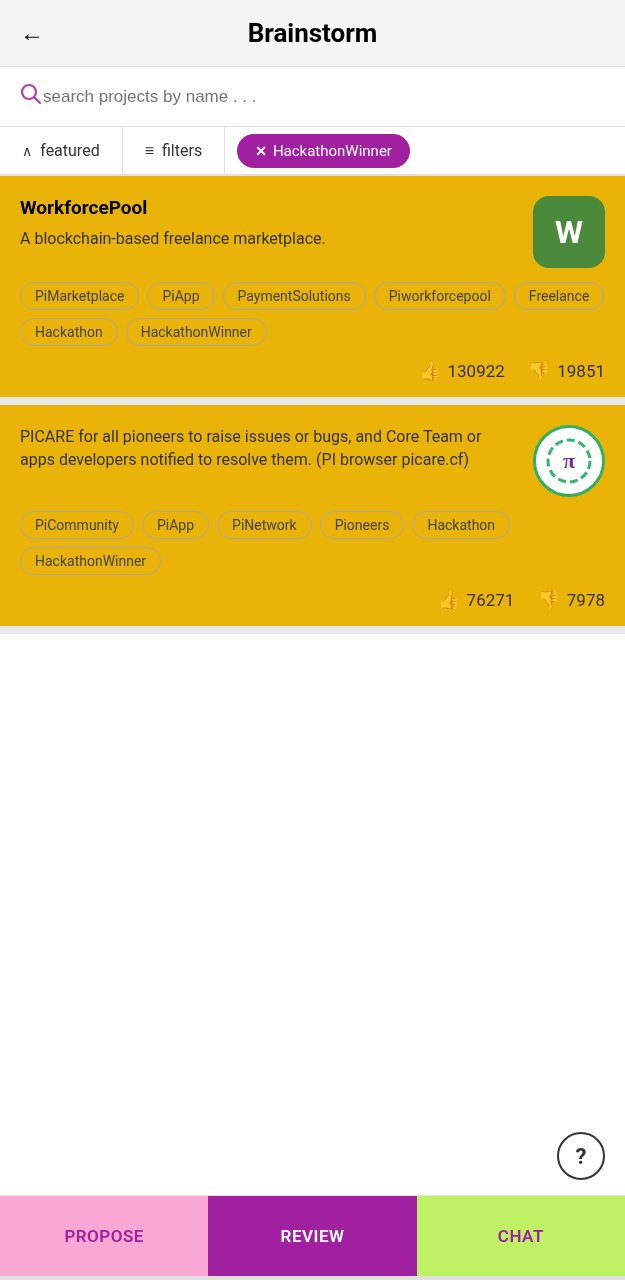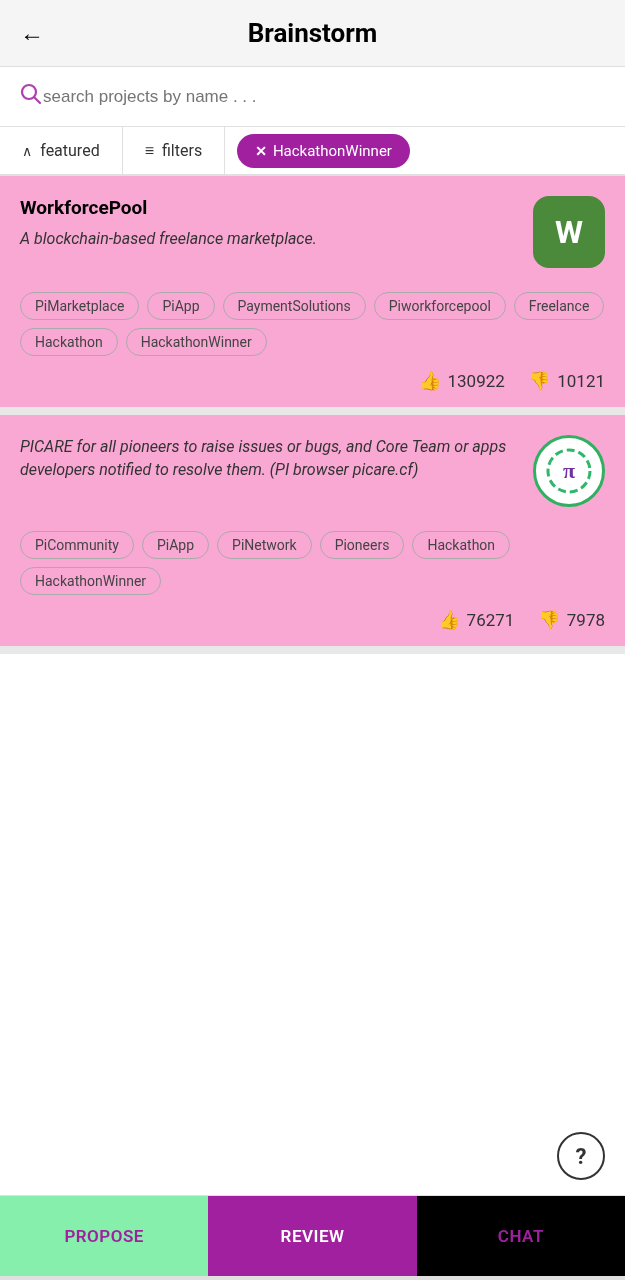--- a/index.html
+++ b/index.html
@@ -98,21 +98,21 @@
     }
     .filter-tag-pill .x-icon {
       font-size: 14px;
       font-weight: bold;
     }
 
     
     .project-card {
       padding: 20px 20px 16px 20px;
       border-bottom: 8px solid #e8e8e8;
-      background: #f9a8d4;
+      background: #eab308;
     }
     .card-top {
       display: flex;
       justify-content: space-between;
       align-items: flex-start;
       margin-bottom: 10px;
     }
     .card-content {
       flex: 1;
       padding-right: 16px;
@@ -120,21 +120,20 @@
     .card-title {
       font-size: 19px;
       font-weight: 700;
       color: #000;
       margin-bottom: 8px;
     }
     .card-description {
       font-size: 16px;
       color: #333;
       line-height: 1.45;
-      font-style: italic;
     }
     .card-logo {
       width: 72px;
       height: 72px;
       border-radius: 16px;
       flex-shrink: 0;
       display: flex;
       align-items: center;
       justify-content: center;
       font-size: 32px;
@@ -143,21 +142,21 @@
     }
     .card-logo.green {
       background: #4a8a3a;
     }
 
     
     .tags-container {
       display: flex;
       flex-wrap: wrap;
       gap: 8px;
-      margin-top: 24px;
+      margin-top: 14px;
     }
     .tag {
       border: 1.5px solid #aaa;
       border-radius: 20px;
       padding: 5px 14px;
       font-size: 14px;
       color: #444;
       cursor: pointer;
     }
 
@@ -199,29 +198,29 @@
       display: flex;
       align-items: center;
       justify-content: center;
       font-size: 17px;
       font-weight: 600;
       cursor: pointer;
       letter-spacing: 0.5px;
     }
     .nav-item.propose {
       color: #a020a0;
-      background: #86efac;
+      background: #f9a8d4;
     }
     .nav-item.review {
       color: #fff;
       background: #a020a0;
     }
     .nav-item.chat {
       color: #a020a0;
-      background: #000000;
+      background: #bef264;
     }
     .bottom-indicator {
       height: 4px;
       background: #e0e0e0;
       width: 100%;
     }
 
     
     .picare-logo-wrap {
       width: 72px;
@@ -311,21 +310,21 @@
       <span class="tag">Hackathon</span>
       <span class="tag">HackathonWinner</span>
     </div>
     <div class="vote-row">
       <div class="vote-item">
         <span class="vote-icon">👍</span>
         <span>130922</span>
       </div>
       <div class="vote-item">
         <span class="vote-icon">👎</span>
-        <span>10121</span>
+        <span>19851</span>
       </div>
     </div>
   </div>
 
   <div class="project-card">
     <div class="card-top">
       <div class="card-content">
         <div class="card-description">PICARE for all pioneers to raise issues or bugs, and Core Team or apps developers notified to resolve them. (PI browser picare.cf)</div>
       </div>
       <div class="picare-logo-wrap">

